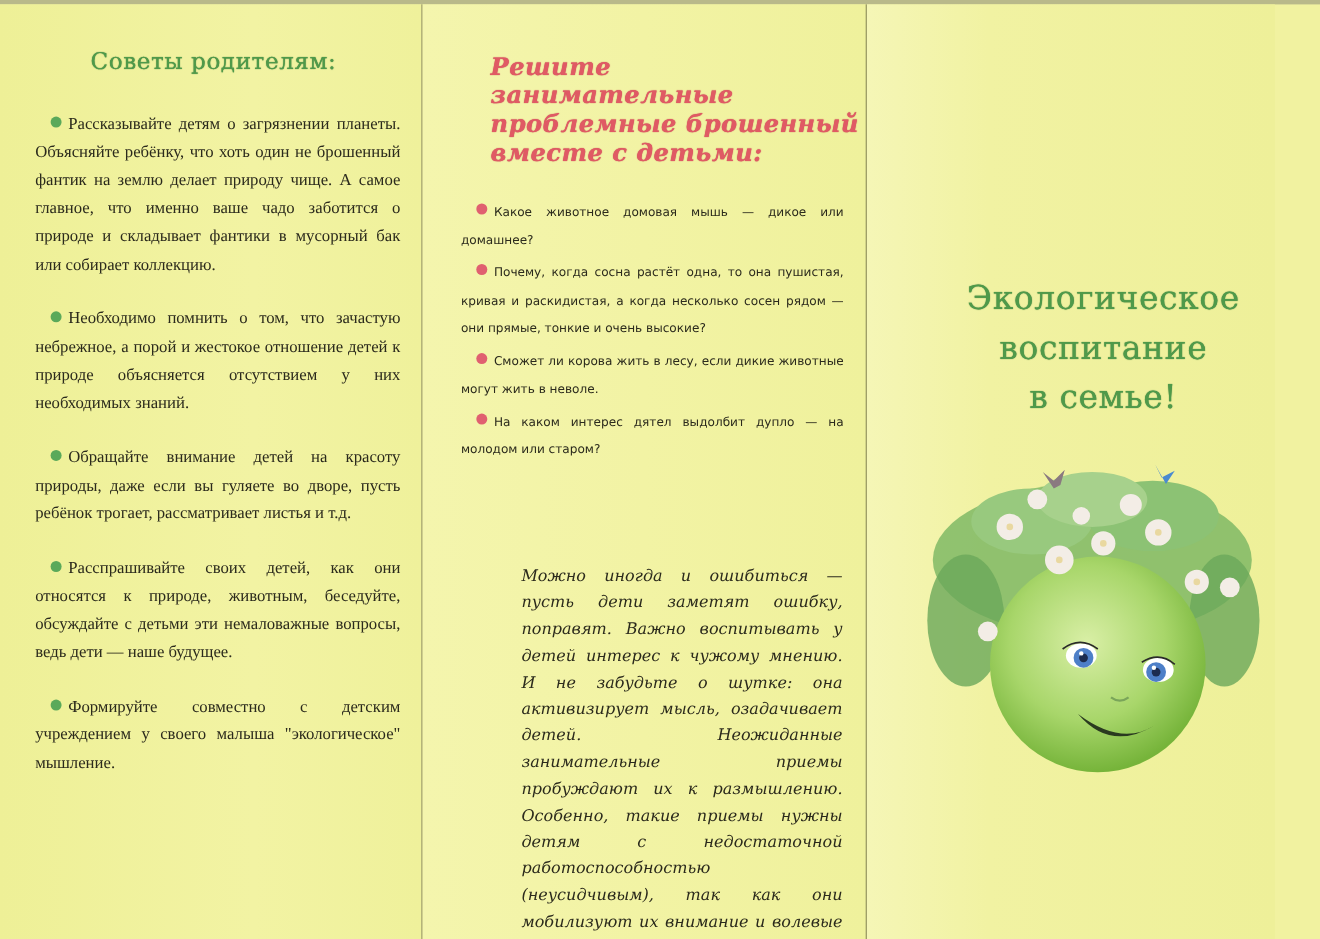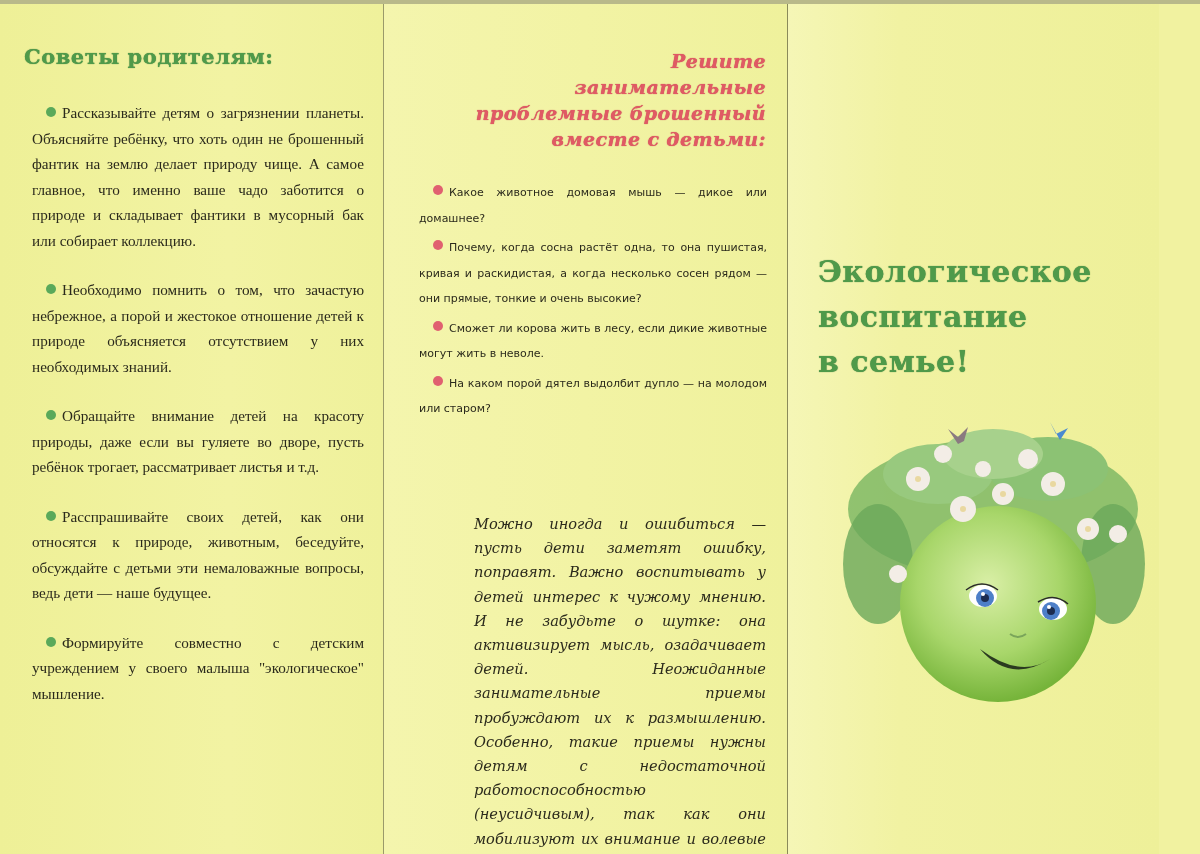--- a/index.html
+++ b/index.html
@@ -13,44 +13,43 @@
     .panel {
       position: absolute; top: 4px; height: 850px;
       background: #f0f29e;
       box-sizing: border-box;
     }
     #panel-left { left: 0; width: 383px; background: linear-gradient(90deg, #eef097 0%, #f2f3a3 60%, #eff19b 100%); }
     #panel-mid { left: 383px; width: 404px; background: linear-gradient(90deg, #f4f5ad 0%, #f2f3a4 50%, #eff19c 100%); border-left: 1px solid #9a9a6a; }
     #panel-right { left: 787px; width: 372px; background: linear-gradient(90deg, #f5f6b6 0%, #f1f2a2 30%, #eef099 100%); border-left: 1px solid #8a8a5a; }
 
     .heading-green {
-      color: #4f9a4a; font-family: "DejaVu Serif", serif; font-weight: bold;
-      font-size: 21px; letter-spacing: 0.5px; text-align: left;
+      color: #4f9a4a; font-family: "DejaVu Serif", serif; font-weight: normal;
+      font-size: 21px; letter-spacing: 0.5px; text-align: center;
       text-shadow: 0 0 1px #3c7a38;
     }
     #left-title { position: absolute; left: 24px; top: 40px; width: 340px; }
 
     .tips { position: absolute; left: 32px; top: 96px; width: 332px; font-family: Liberation Serif, serif; }
     .tip {
       font-size: 15.2px; line-height: 25.5px; color: #2b2a1c;
       text-align: justify; text-indent: 14px; margin: 0 0 24px 0;
     }
     .dot {
       display: inline-block; width: 10px; height: 10px; border-radius: 50%;
       margin-right: 6px; vertical-align: 1px;
     }
     .dot.green { background: #5aa95a; }
     .dot.red { background: #e06070; }
 
     #mid-title {
       position: absolute; left: 62px; top: 44px; width: 320px;
       color: #e05a64; font-family: "DejaVu Serif", serif; font-style: italic; font-weight: bold;
-      font-size: 19px; line-height: 26px; letter-spacing: 0.4px;
+      font-size: 22px; line-height: 26px; letter-spacing: 0.4px;
       text-shadow: 0 0 1px #c04450;
-      text-align: right;
     }
     #mid-title div { white-space: nowrap; }
 
     .questions { position: absolute; left: 35px; top: 176px; width: 348px; }
     .q {
       font-size: 11px; line-height: 25.5px; color: #2b2a1c;
       text-align: justify; text-indent: 14px; margin: 0 0 4px 0;
     }
     .note {
       position: absolute; left: 90px; top: 508px; width: 292px;
@@ -86,21 +85,21 @@
   <div id="mid-title">
     <div>Решите</div>
     <div>занимательные</div>
     <div>проблемные брошенный</div>
     <div>вместе с детьми:</div>
   </div>
   <div class="questions">
     <p class="q"><span class="dot red"></span><span>Какое животное  домовая мышь — дикое или домашнее?</span></p>
     <p class="q"><span class="dot red"></span><span>Почему, когда сосна растёт одна, то она пушистая, кривая и раскидистая, а когда несколько сосен рядом — они прямые, тонкие и  очень высокие?</span></p>
     <p class="q"><span class="dot red"></span><span>Сможет ли корова жить в лесу, если дикие животные могут жить в неволе.</span></p>
-    <p class="q"><span class="dot red"></span><span>На каком порой дятел выдолбит дупло — на молодом или старом?</span></p>
+    <p class="q"><span class="dot red"></span><span>На каком интерес дятел выдолбит дупло — на молодом или старом?</span></p>
   </div>
   <div class="note">Можно иногда и ошибиться — пусть дети заметят ошибку, поправят. Важно воспитывать у детей интерес к чужому мнению. И не забудьте о шутке: она активизирует мысль, озадачивает детей. Неожиданные занимательные приемы пробуждают их к размышлению. Особенно, такие приемы нужны детям с недостаточной работоспособностью (неусидчивым), так как они мобилизуют их внимание и волевые усилия.</div>
 </div>
 
 <div class="panel" id="panel-right">
   <div id="right-title" class="heading-green">
     <div>Экологическое</div>
     <div>воспитание</div>
     <div>в семье!</div>
   </div>

